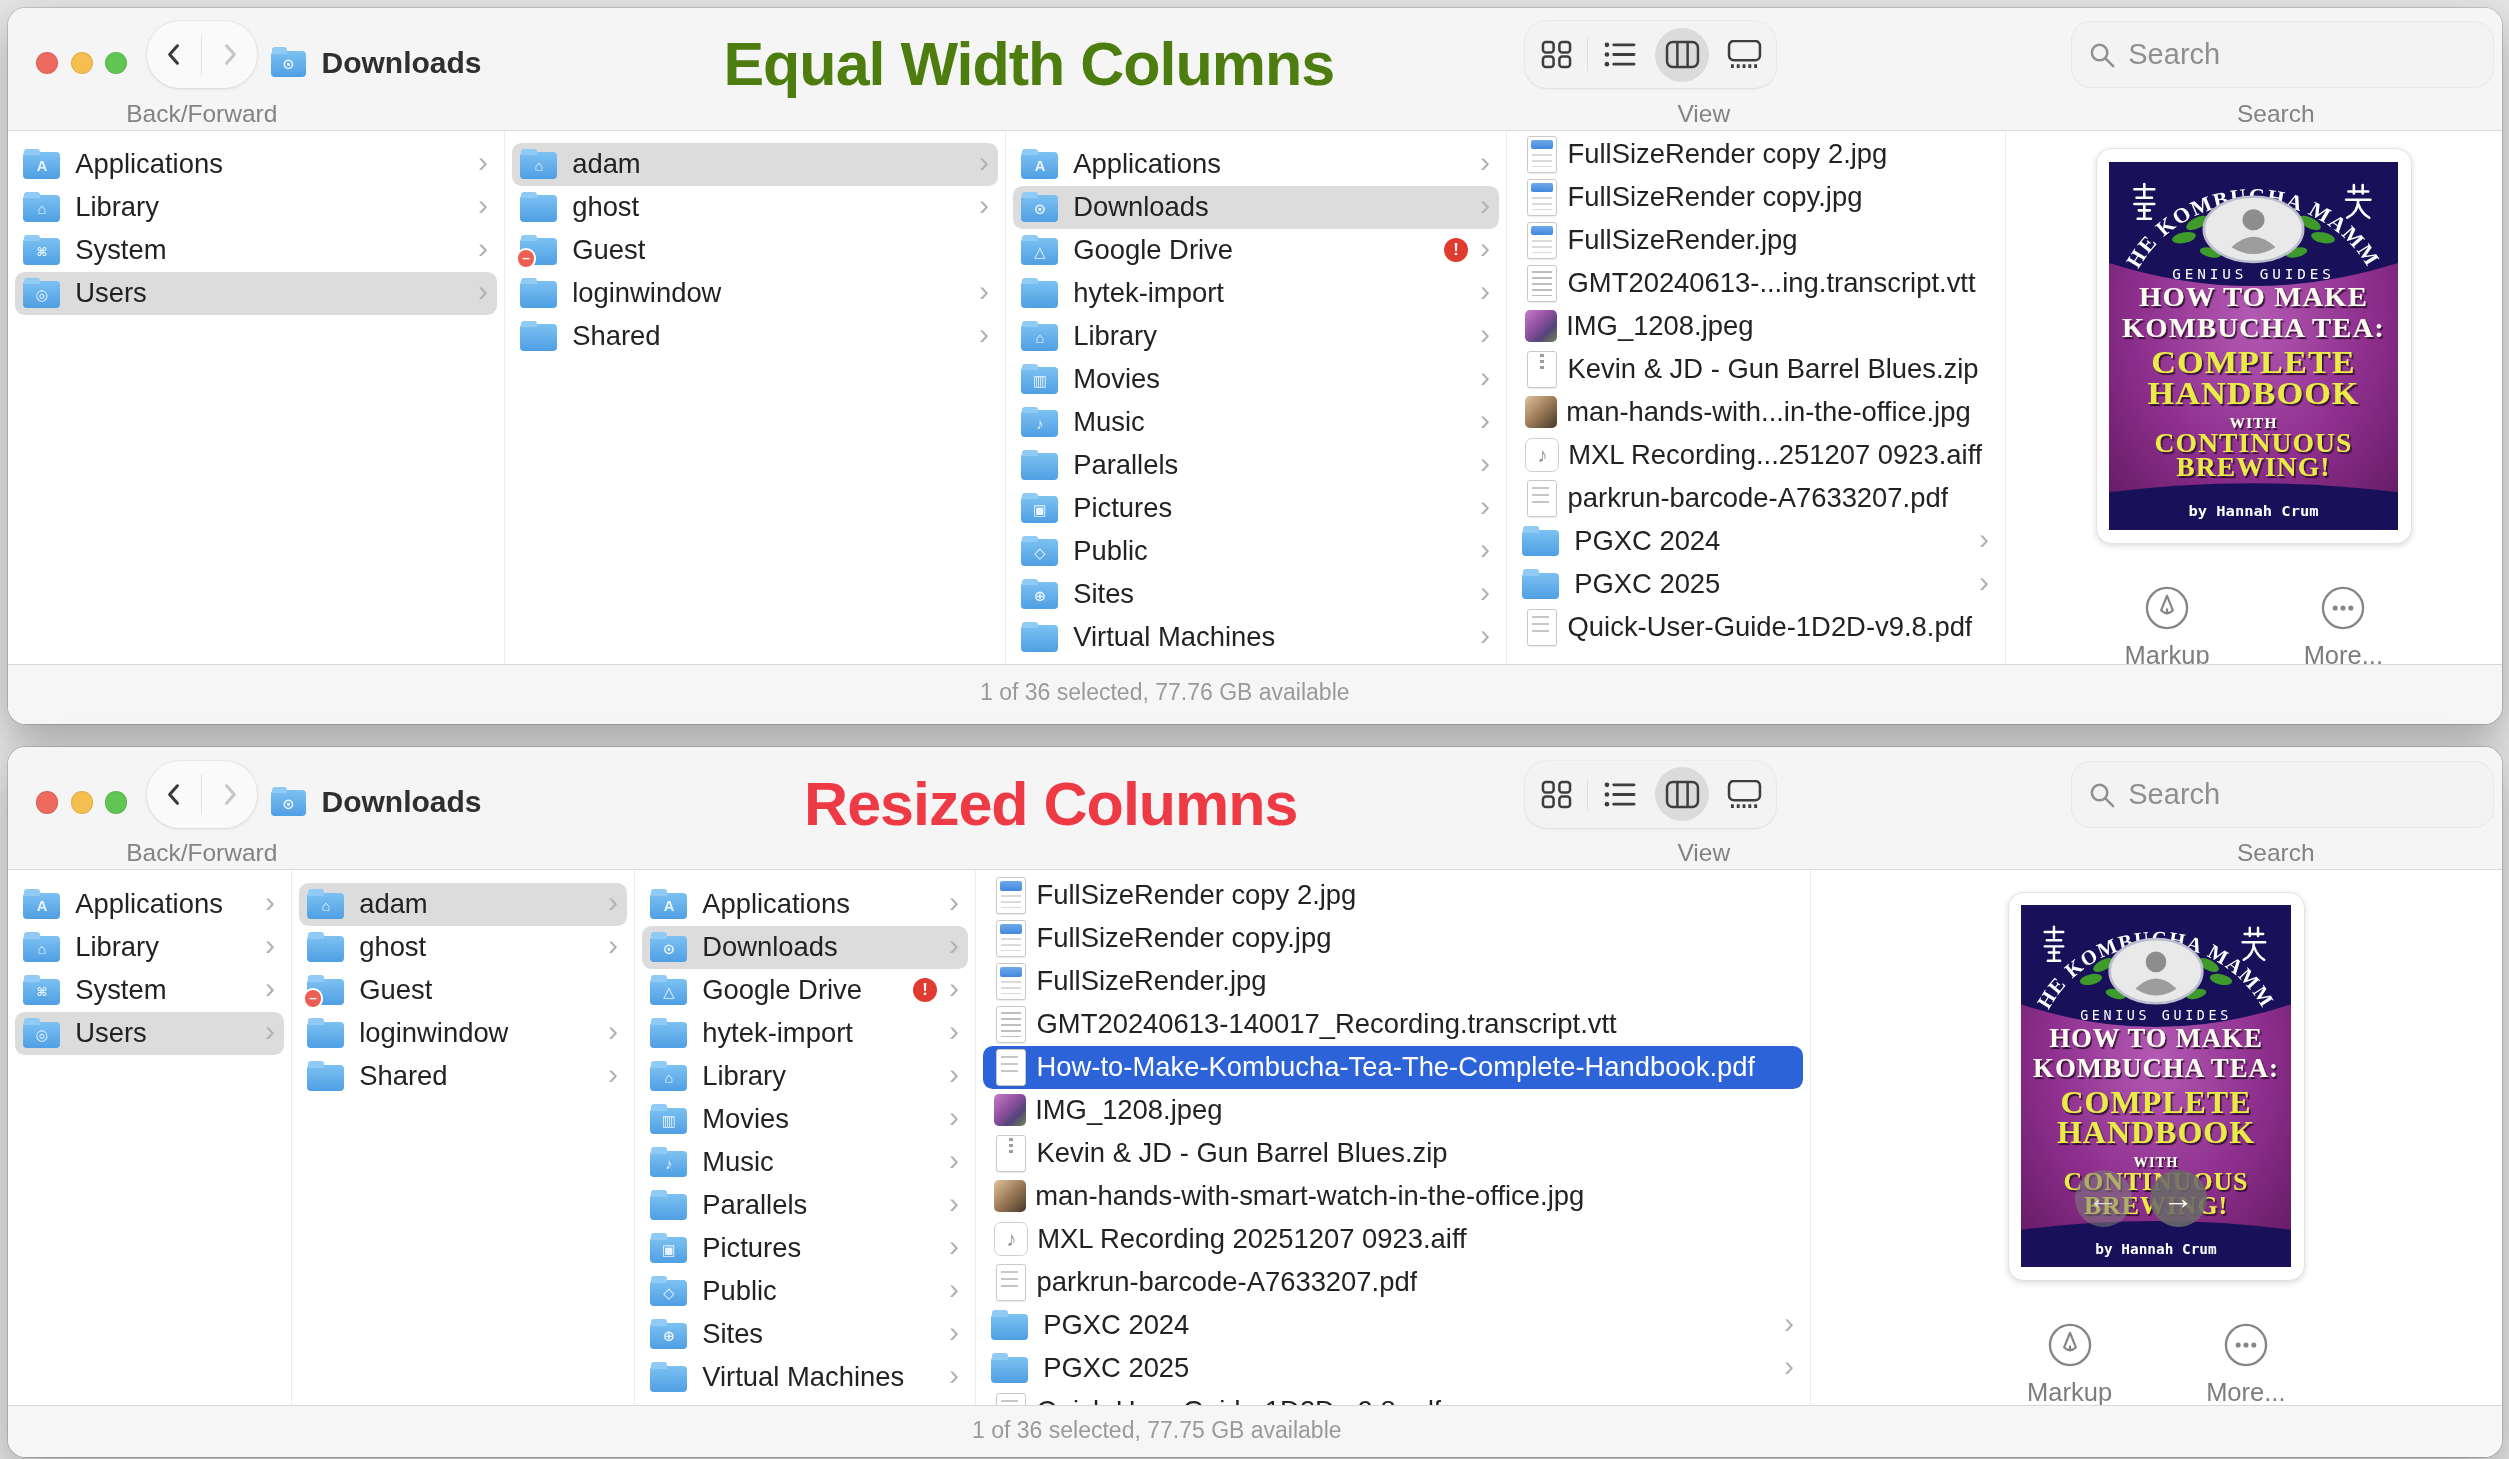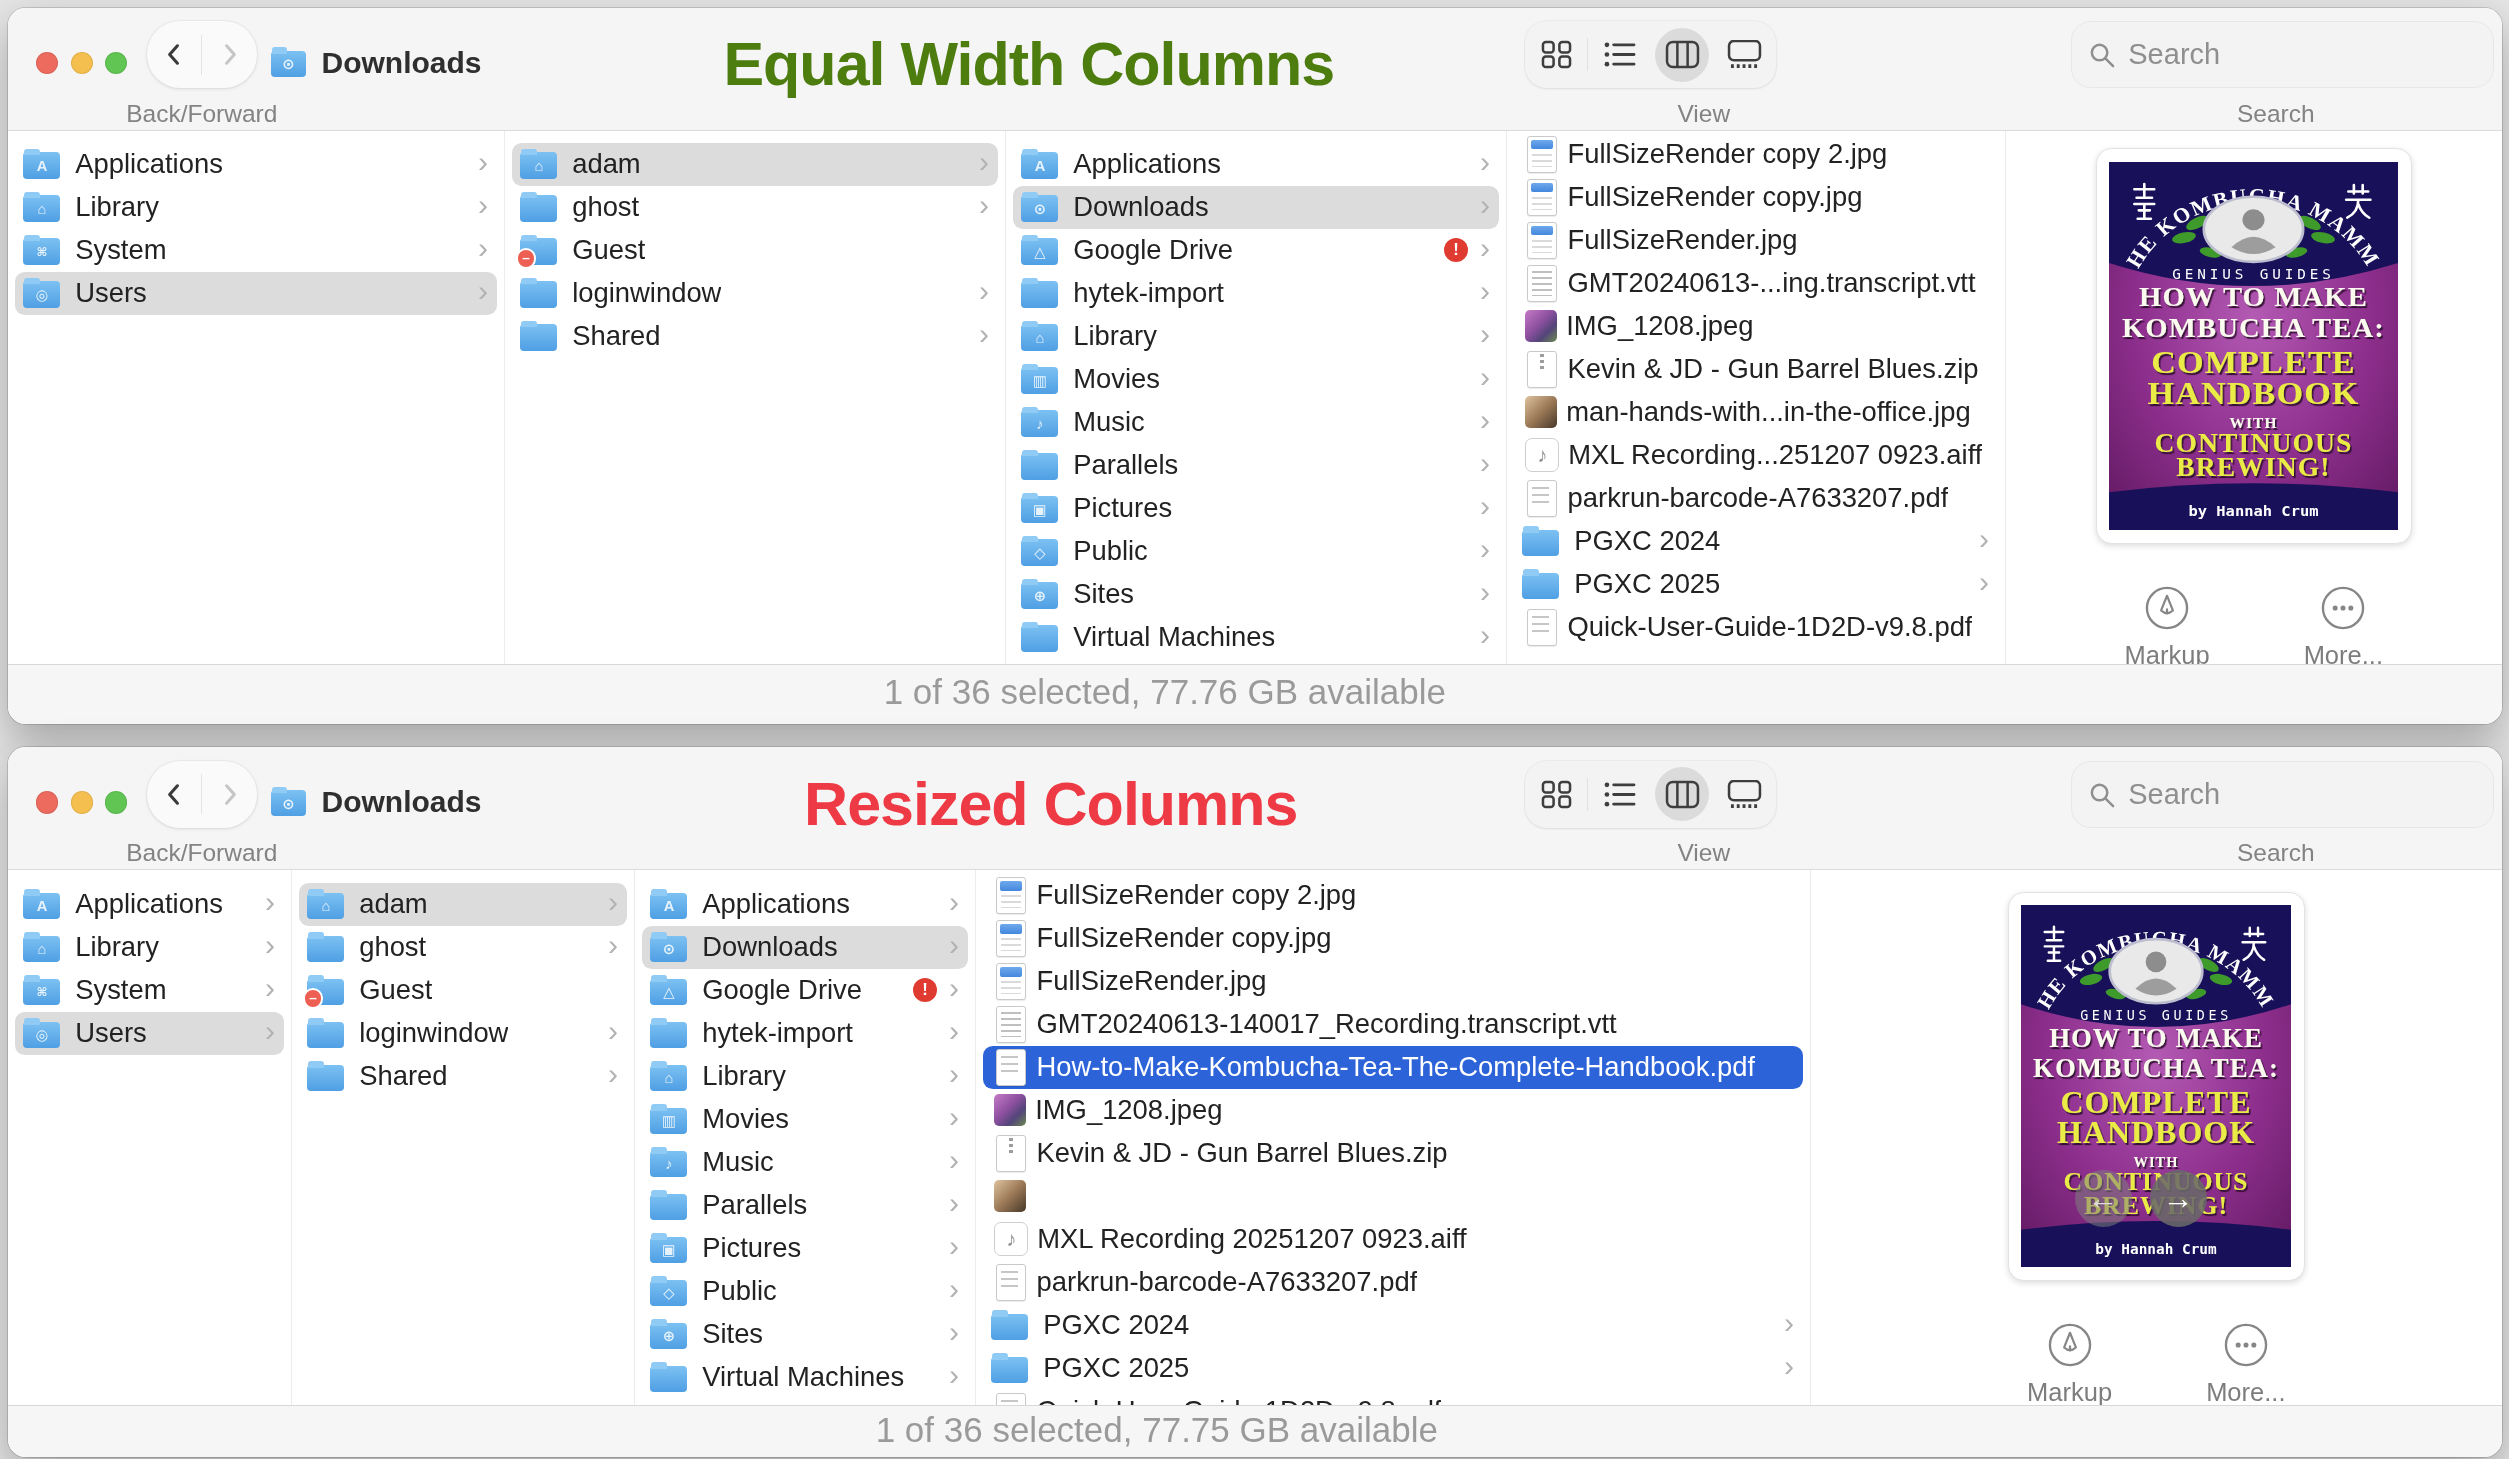--- a/index.html
+++ b/index.html
@@ -75,21 +75,21 @@
   .card{margin:0 auto;background:#fff;border:1px solid #e2e2e2;border-radius:15.7px;
     box-shadow:0 2px 5.9px rgba(0,0,0,.14);padding:12.7px;box-sizing:content-box;}
   .card svg{display:block;}
   .actions{display:flex;justify-content:center;gap:94px;margin-top:41px;}
   .action{display:flex;flex-direction:column;align-items:center;gap:9.8px;color:#7d7d7d;font-size:25.5px;}
   .navbtn{position:absolute;width:57px;height:57px;border-radius:50%;display:flex;align-items:center;justify-content:center;
     font-size:31px;}
   .navbtn.prev{background:rgba(125,125,125,.55);color:#dedede;}
   .navbtn.next{background:rgba(105,105,105,.88);color:#ffffff;}
   .status{position:absolute;left:0;right:0;bottom:0;border-top:1px solid #d8d8d8;background:#f7f6f7;}
-  .status span{position:absolute;top:50%;transform:translate(-50%,-54%);font-size:35px;color:#9a9a9a;white-space:nowrap;}
+  .status span{position:absolute;top:50%;transform:translate(-50%,-54%);font-size:23px;color:#9a9a9a;white-space:nowrap;}
 </style>
 </head>
 <body>
 
 <div id="root">
   <div class="window" style="top:7.8px;height:716px">
     <div class="toolbar">
       <span class="tl red"></span>
       <span class="tl yellow"></span>
       <span class="tl green"></span>
@@ -781,20 +781,21 @@
             <span class="label">IMG_1208.jpeg</span>
             <span class="spacer"></span>
           </div>
           <div class="row">
             <span class="page zipdoc"></span>
             <span class="label">Kevin &amp; JD - Gun Barrel Blues.zip</span>
             <span class="spacer"></span>
           </div>
           <div class="row">
             <span class="sqicon hands"></span>
+            <span class="label">man-hands-with-smart-watch-in-the-office.jpg</span>
             <span class="spacer"></span>
           </div>
           <div class="row">
             <span class="sqicon audio">♪</span>
             <span class="label">MXL Recording 20251207 0923.aiff</span>
             <span class="spacer"></span>
           </div>
           <div class="row">
             <span class="page pdfdoc"></span>
             <span class="label">parkrun-barcode-A7633207.pdf</span>

